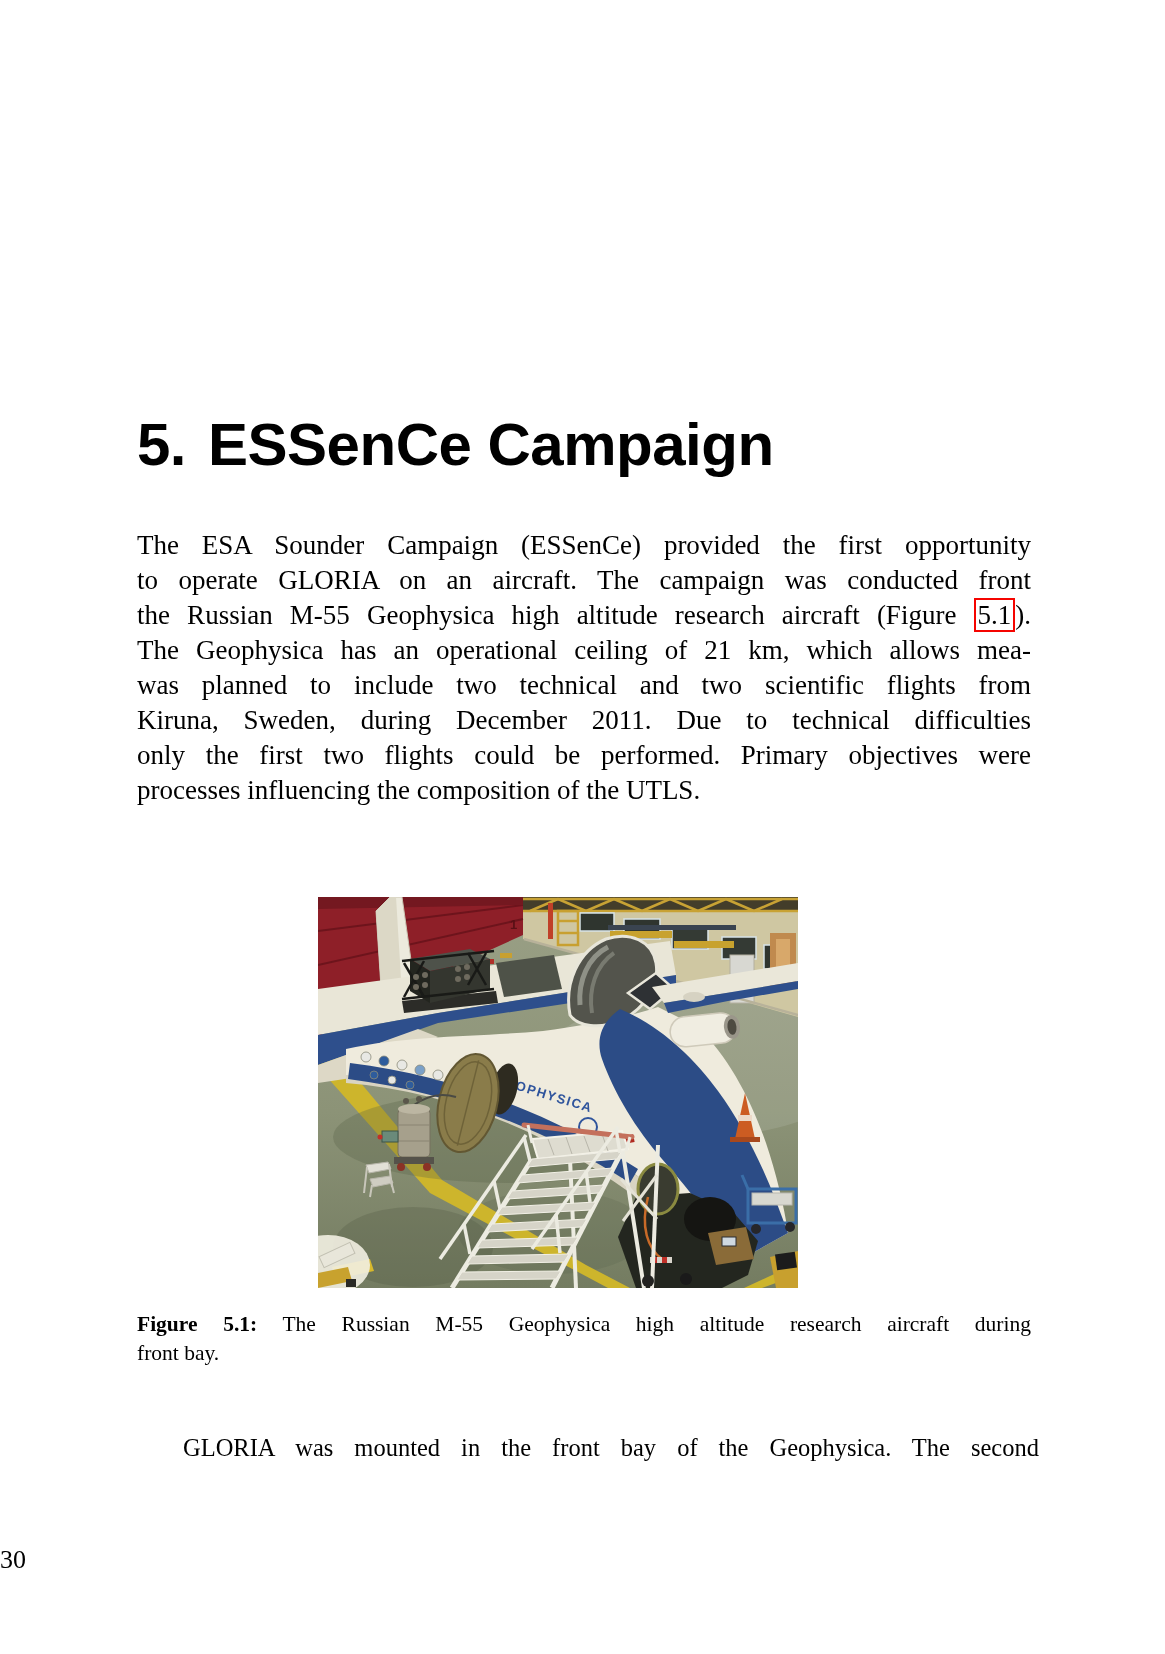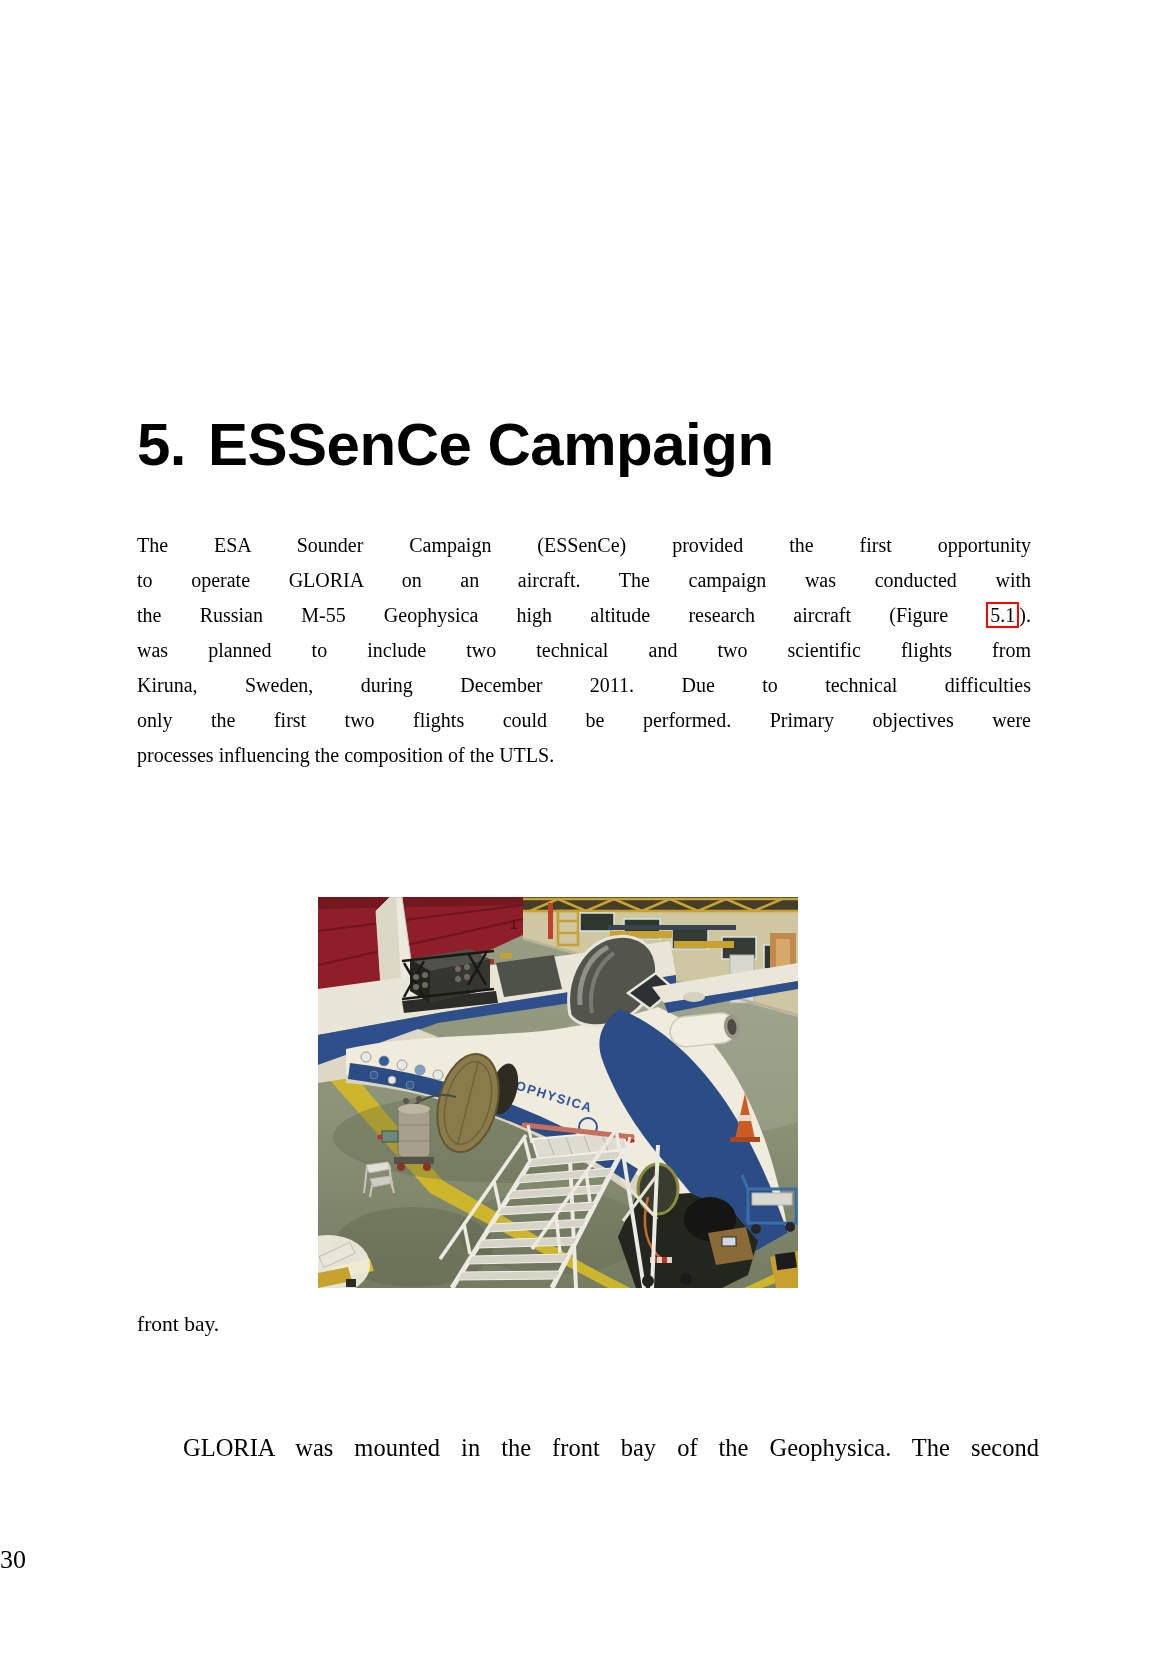--- a/index.html
+++ b/index.html
@@ -13,21 +13,21 @@
   }
   .chapter-heading{
     position:absolute;left:137px;top:415px;margin:0;
     font-family:"Liberation Sans", sans-serif;
     font-weight:bold;font-size:60px;line-height:1;
     letter-spacing:-0.5px;white-space:nowrap;
   }
   .chapter-heading .num{margin-right:22px;}
   .body-par{
     position:absolute;left:137px;top:528px;width:894px;
-    font-size:20px;line-height:35px;
+    font-size:27px;line-height:35px;
   }
   .jline{text-align:justify;text-align-last:justify;}
   .jline.last{text-align-last:left;}
   .figref{
     border:2px solid #f50400;
     padding:0 2px;
     display:inline;
   }
   .photo{
     position:absolute;left:318px;top:897px;width:480px;height:391px;
@@ -51,22 +51,23 @@
 </style>
 </head>
 <body>
 
 <div class="page">
 
   <h1 class="chapter-heading"><span class="num">5.</span><span>ESSenCe Campaign</span></h1>
 
   <div class="body-par">
     <div class="jline">The ESA Sounder Campaign (ESSenCe) provided the first opportunity</div>
-    <div class="jline">to operate GLORIA on an aircraft.  The campaign was conducted with</div>
+    <div class="jline">to operate GLORIA on an aircraft.  The campaign was conducted front</div>
     <div class="jline"><span>the Russian M-55 Geophysica high altitude research aircraft (Figure</span> <span class="figref">5.1</span><span>).</span></div>
+    <div class="jline">The Geophysica has an operational ceiling of 21 km, which allows mea-</div>
     <div class="jline">was planned to include two technical and two scientific flights from</div>
     <div class="jline">Kiruna, Sweden, during December 2011.  Due to technical difficulties</div>
     <div class="jline">only the first two flights could be performed.  Primary objectives were</div>
     <div class="jline last">processes influencing the composition of the UTLS.</div>
   </div>
 
   <div class="photo">
     <svg width="480" height="391" viewBox="0 0 480 391">
       <defs>
         <linearGradient id="floorG" x1="0" y1="0" x2="0" y2="1">
@@ -344,20 +345,21 @@
           <line x1="146" y1="327" x2="152" y2="357"></line>
           <line x1="298" y1="232" x2="302" y2="256"></line>
           <line x1="268" y1="274" x2="272" y2="305"></line>
           <line x1="238" y1="317" x2="242" y2="356"></line>
         </g>
       </g>
     </svg>
   </div>
 
   <div class="caption">
+    <div class="jline"><span class="cap-label">Figure 5.1:</span> <span>The Russian M-55 Geophysica high altitude research aircraft during</span></div>
     <div class="jline last">front bay.</div>
   </div>
 
   <div class="par2">GLORIA was mounted in the front bay of the Geophysica.  The second</div>
 
   <div class="page-number">30</div>
 
 </div>
 
 </body></html>

